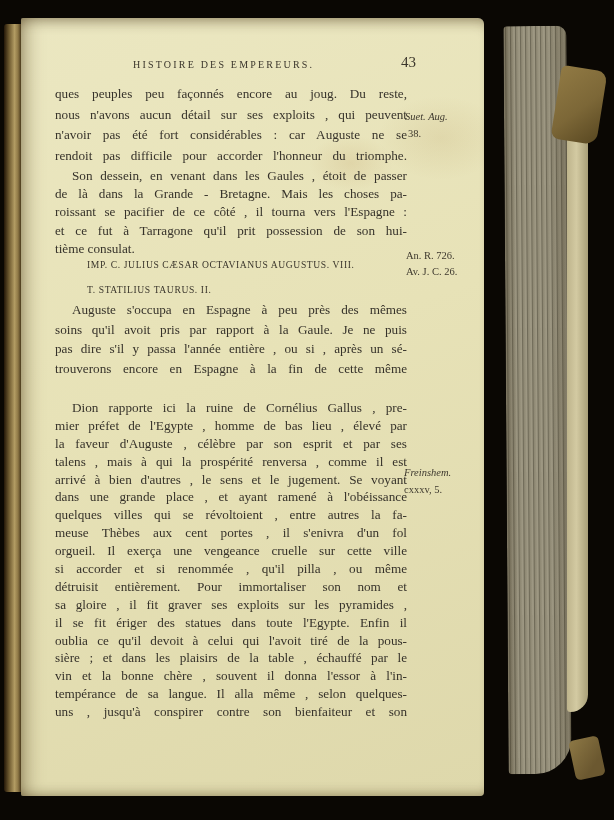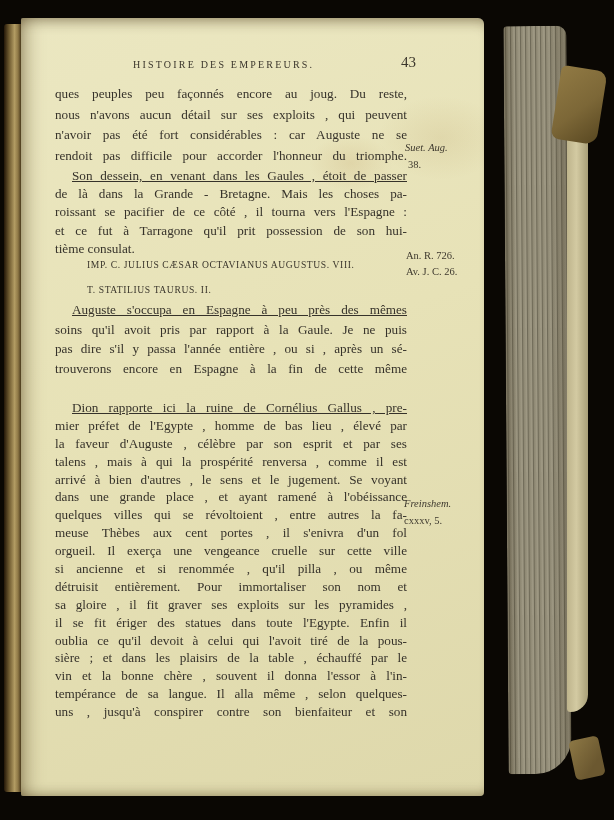--- a/index.html
+++ b/index.html
@@ -60,36 +60,36 @@
     font-size:15px;color:#3b362c;margin-left:24px;
   }
   .block{position:absolute;color:#36322a;}
   .block .text-line{white-space:nowrap;}
   .paragraph{font-size:13.2px;}
   .paragraph .text-line{
     white-space:normal;text-align:justify;text-align-last:justify;
     overflow:hidden;height:inherit;
   }
   .paragraph .text-line.no-just{text-align:center;text-align-last:left;}
-  .paragraph .text-line.indent{text-indent:17px;text-decoration:underline;}
+  .paragraph .text-line.indent{text-indent:17px;}
   [data-name="block-p1"]{left:34px;top:66px;width:352px;line-height:20.7px;}
   [data-name="block-p1"] .text-line{height:20.7px;}
   [data-name="block-p2"]{left:34px;top:149px;width:352px;line-height:18.2px;}
   [data-name="block-p2"] .text-line{height:18.2px;}
   [data-name="block-heading"]{
     left:66px;top:234px;font-size:9.6px;letter-spacing:0.6px;line-height:25px;color:#3b362c;
   }
   [data-name="block-p3"]{left:34px;top:282px;width:352px;line-height:19.7px;}
   [data-name="block-p3"] .text-line{height:19.7px;}
   [data-name="block-p4"]{left:34px;top:381px;width:352px;line-height:17.9px;}
   [data-name="block-p4"] .text-line{height:17.9px;}
   .margin-note{
     position:absolute;font-size:10.5px;color:#3e392e;line-height:17px;white-space:nowrap;
   }
-  .margin-note .note-line.italic{font-style:italic;margin-top:31px;}
+  .margin-note .note-line.italic{font-style:italic;}
   [data-name="note-suet"]{left:384px;top:90px;}
   [data-name="note-suet"] .note-line:nth-child(2){padding-left:3px;}
   [data-name="note-an"]{left:385px;top:230px;line-height:15.5px;}
   [data-name="note-freinshem"]{left:383px;top:446px;}
 </style>
 </head>
 <body>
 
 <div class="scene" data-name="book-photo">
   <div class="left-page-edge" data-name="left-page-edge"></div>
@@ -124,21 +124,21 @@
         <div class="block paragraph" data-name="block-p4">
           <div class="text-line indent" data-name="text-line">Dion rapporte ici la ruine de Cornélius Gallus , pre-</div>
           <div class="text-line" data-name="text-line">mier préfet de l'Egypte , homme de bas lieu , élevé par</div>
           <div class="text-line" data-name="text-line">la faveur d'Auguste , célèbre par son esprit et par ses</div>
           <div class="text-line" data-name="text-line">talens , mais à qui la prospérité renversa , comme il est</div>
           <div class="text-line" data-name="text-line">arrivé à bien d'autres , le sens et le jugement. Se voyant</div>
           <div class="text-line" data-name="text-line">dans une grande place , et ayant ramené à l'obéissance</div>
           <div class="text-line" data-name="text-line">quelques villes qui se révoltoient , entre autres la fa-</div>
           <div class="text-line" data-name="text-line">meuse Thèbes aux cent portes , il s'enivra d'un fol</div>
           <div class="text-line" data-name="text-line">orgueil. Il exerça une vengeance cruelle sur cette ville</div>
-          <div class="text-line" data-name="text-line">si ancienne et si renommée , qu'il pilla , ou même</div>
+          <div class="text-line" data-name="text-line">si accorder et si renommée , qu'il pilla , ou même</div>
           <div class="text-line" data-name="text-line">détruisit entièrement. Pour immortaliser son nom et</div>
           <div class="text-line" data-name="text-line">sa gloire , il fit graver ses exploits sur les pyramides ,</div>
           <div class="text-line" data-name="text-line">il se fit ériger des statues dans toute l'Egypte. Enfin il</div>
           <div class="text-line" data-name="text-line">oublia ce qu'il devoit à celui qui l'avoit tiré de la pous-</div>
           <div class="text-line" data-name="text-line">sière ; et dans les plaisirs de la table , échauffé par le</div>
           <div class="text-line" data-name="text-line">vin et la bonne chère , souvent il donna l'essor à l'in-</div>
           <div class="text-line" data-name="text-line">tempérance de sa langue. Il alla même , selon quelques-</div>
           <div class="text-line" data-name="text-line">uns , jusqu'à conspirer contre son bienfaiteur et son</div>
         </div>
       </div>

